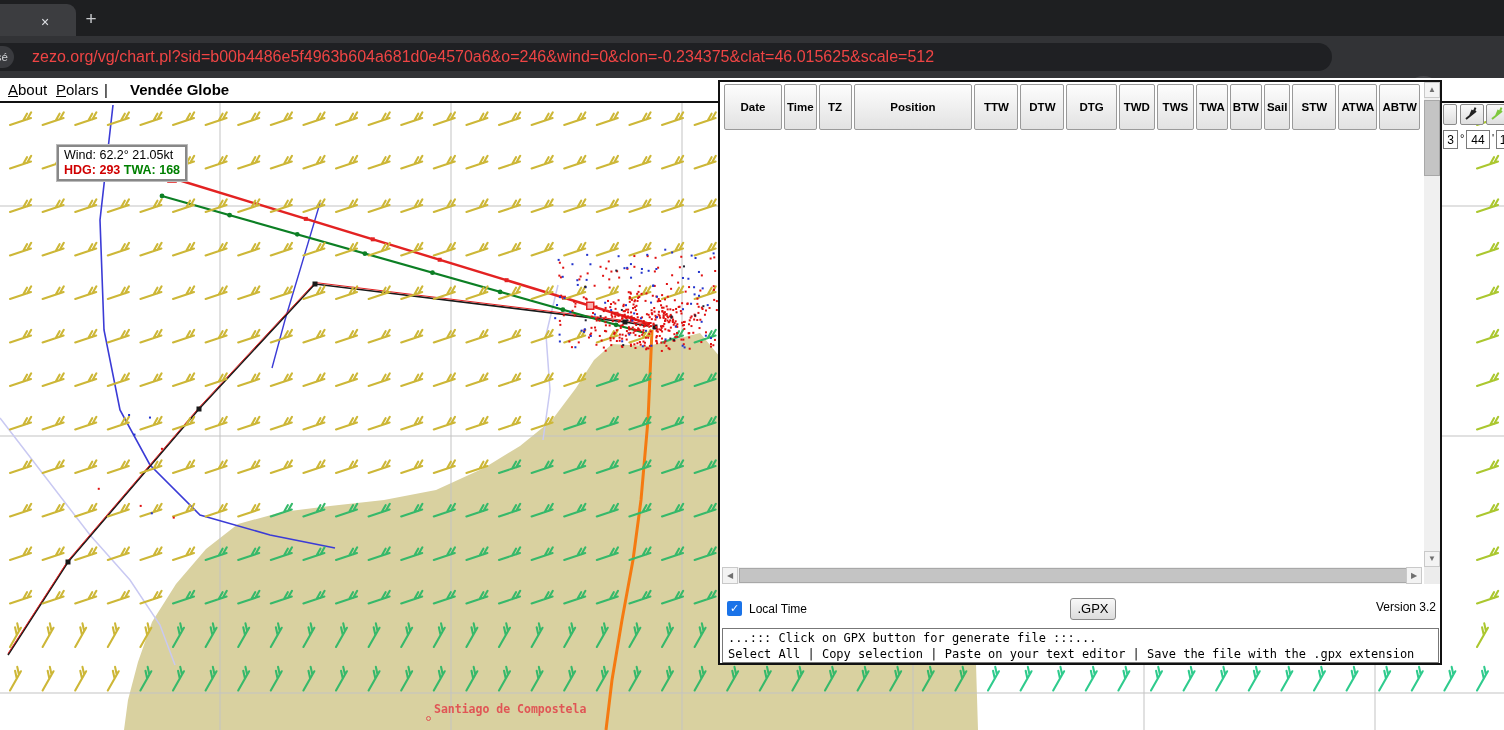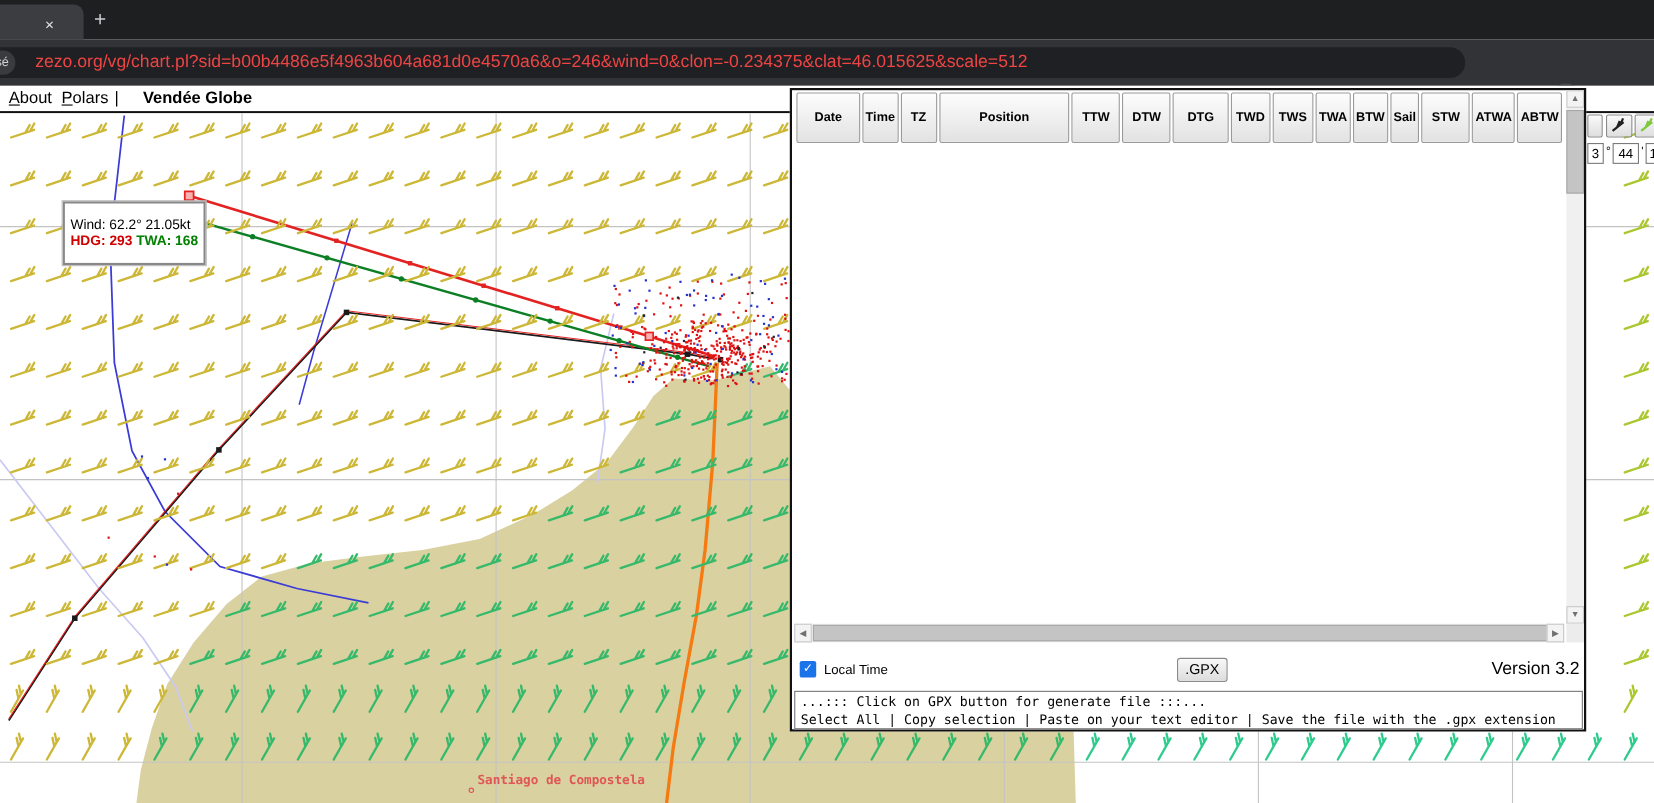--- a/index.html
+++ b/index.html
@@ -26,21 +26,21 @@
   .pageheader { position:absolute; left:0; top:78px; width:1504px; height:25px; background:#fff; border-bottom:2px solid #111; font-size:15px; color:#000; }
   .pageheader a { color:#000; text-decoration:none; }
   .pageheader u { text-decoration:underline; }
   .ph-about { position:absolute; left:8px; top:3px; }
   .ph-polars { position:absolute; left:56px; top:3px; }
   .ph-pipe { position:absolute; left:104px; top:3px; }
   .ph-title { position:absolute; left:130px; top:3px; font-weight:bold; }
 
   
   .map { position:absolute; left:0; top:103px; width:1504px; height:627px; background:#fff; }
-  .tooltip { position:absolute; left:57px; top:145px; background:#fff; border:2px solid #888; outline:1px solid #bbb; padding:12px 5px; font-size:12.5px; line-height:15px; white-space:nowrap; z-index:5;margin-top:38px; }
+  .tooltip { position:absolute; left:57px; top:145px; background:#fff; border:2px solid #888; outline:1px solid #bbb; padding:1px 5px; font-size:12.5px; line-height:15px; white-space:nowrap; z-index:5; }
   .tooltip .hdg { color:#d00000; font-weight:bold; }
   .tooltip .twa { color:#008000; font-weight:bold; }
   .santiago { position:absolute; left:434px; top:702px; font-family:"DejaVu Sans Mono", monospace; font-size:11.5px; font-weight:bold; color:#e05555; z-index:4; }
   .santiago-dot { position:absolute; left:426px; top:716px; width:5px; height:5px; border:1px solid #e05555; border-radius:50%; z-index:4; }
 
   
   .sideform { position:absolute; left:1443px; top:104px; z-index:6; font-size:12px; }
   .sf-btn { position:absolute; top:0; width:24px; height:21px; background:linear-gradient(#fafafa,#dedede); border:1px solid #8a8a8a; border-radius:2px; }
   .sf-input { position:absolute; top:26px; height:19px; background:#fff; border:1px solid #7a7a7a; font-size:12px; text-align:center; line-height:17px; }
   .sf-sym { position:absolute; top:28px; font-size:11px; }
@@ -55,21 +55,21 @@
   .vsb-track { position:absolute; left:704px; top:0; width:16px; height:485px; background:#f0f0f0; }
   .vsb-thumb { position:absolute; left:704px; top:18px; width:16px; height:76px; background:#c4c4c4; border:1px solid #a8a8a8; }
   .hsb-track { position:absolute; left:2px; top:485px; width:700px; height:17px; background:#f0f0f0; }
   .hsb-thumb { position:absolute; left:19px; top:486px; width:668px; height:15px; background:#c4c4c4; border:1px solid #a8a8a8; }
   .sb-corner { position:absolute; left:704px; top:485px; width:16px; height:17px; background:#ececec; }
   
   .cb-row { position:absolute; left:7px; top:519px; height:16px; }
   .checkbox { position:absolute; left:0; top:0; width:15px; height:15px; background:#1a73e8; border-radius:2px; color:#fff; font-size:11px; text-align:center; line-height:15px; }
   .cb-label { position:absolute; left:22px; top:1px; font-size:12px; white-space:nowrap; }
   .gpx-btn { position:absolute; left:350px; top:516px; width:46px; height:22px; background:linear-gradient(#f8f8f8,#dcdcdc); border:1px solid #8a8a8a; border-radius:3px; font-size:13px; text-align:center; line-height:20px; }
-  .version { position:absolute; right:4px; top:518px; font-size:16px; }
+  .version { position:absolute; right:4px; top:518px; font-size:12px; }
   .instr { position:absolute; left:2px; top:546px; width:717px; height:35px; border:1px solid #777; background:#fff; font-family:"DejaVu Sans Mono", monospace; font-size:12px; line-height:16px; padding:1px 5px; white-space:nowrap; overflow:hidden; }
 </style>
 </head>
 <body>
 
 <div class="screen">
 
   <div class="tabstrip">
     <div class="tab">
       <div class="tab-close">×</div>

